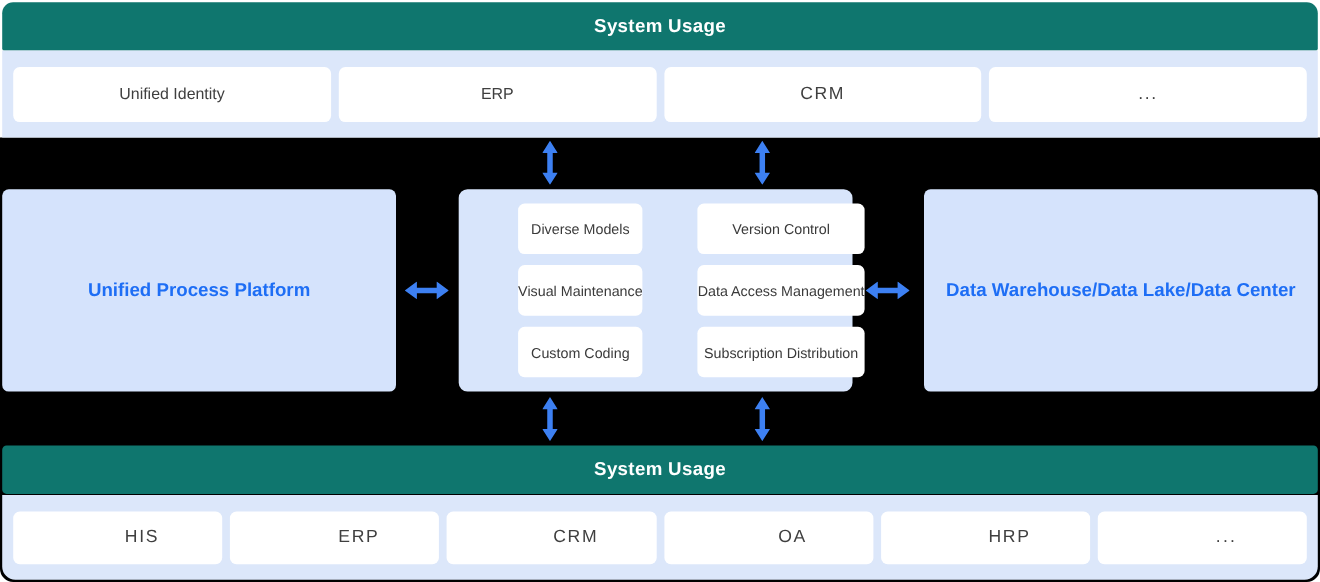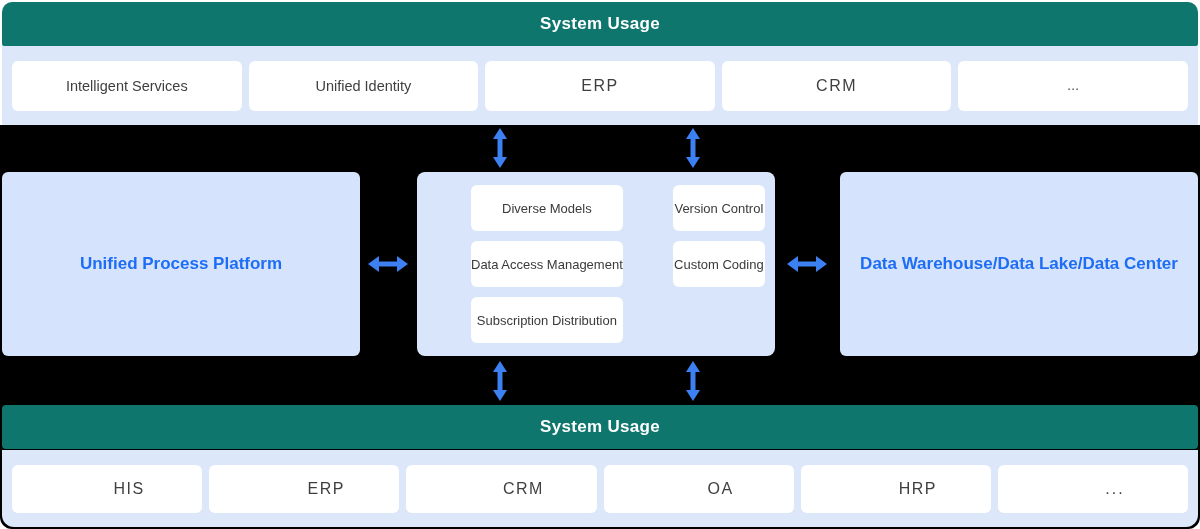--- a/index.html
+++ b/index.html
@@ -62,21 +62,20 @@
 <body>
 
 <div class="canvas">
 
   <div class="black-zone"></div>
 
   <div class="usage-bar top">
     <span>System Usage</span>
   </div>
   <div class="band top">
-    <div class="sys-card">Intelligent Services</div>
     <div class="sys-card">Unified Identity</div>
     <div class="sys-card">ERP</div>
     <div class="sys-card">CRM</div>
     <div class="sys-card">...</div>
   </div>
 
   <div class="arrow" style="left:493px; top:128px;">
     <svg width="14" height="40" viewBox="0 0 14 40">
         <path d="M7 0 L14 11 L9.5 11 L9.5 29 L14 29 L7 40 L0 29 L4.5 29 L4.5 11 L0 11 Z" fill="#3d80f2"></path>
       </svg>
@@ -93,20 +92,21 @@
 
   <div class="arrow" style="left:368px; top:256px;">
     <svg width="40" height="16" viewBox="0 0 40 16">
         <path d="M0 8 L11 0 L11 5.5 L29 5.5 L29 0 L40 8 L29 16 L29 10.5 L11 10.5 L11 16 Z" fill="#3d80f2"></path>
       </svg>
   </div>
 
   <div class="center-panel">
     <div class="cap-card">Diverse Models</div>
     <div class="cap-card">Version Control</div>
+    <div class="cap-card">Visual Maintenance</div>
     <div class="cap-card">Data Access Management</div>
     <div class="cap-card">Custom Coding</div>
     <div class="cap-card">Subscription Distribution</div>
   </div>
 
   <div class="arrow" style="left:787px; top:256px;">
     <svg width="40" height="16" viewBox="0 0 40 16">
         <path d="M0 8 L11 0 L11 5.5 L29 5.5 L29 0 L40 8 L29 16 L29 10.5 L11 10.5 L11 16 Z" fill="#3d80f2"></path>
       </svg>
   </div>

